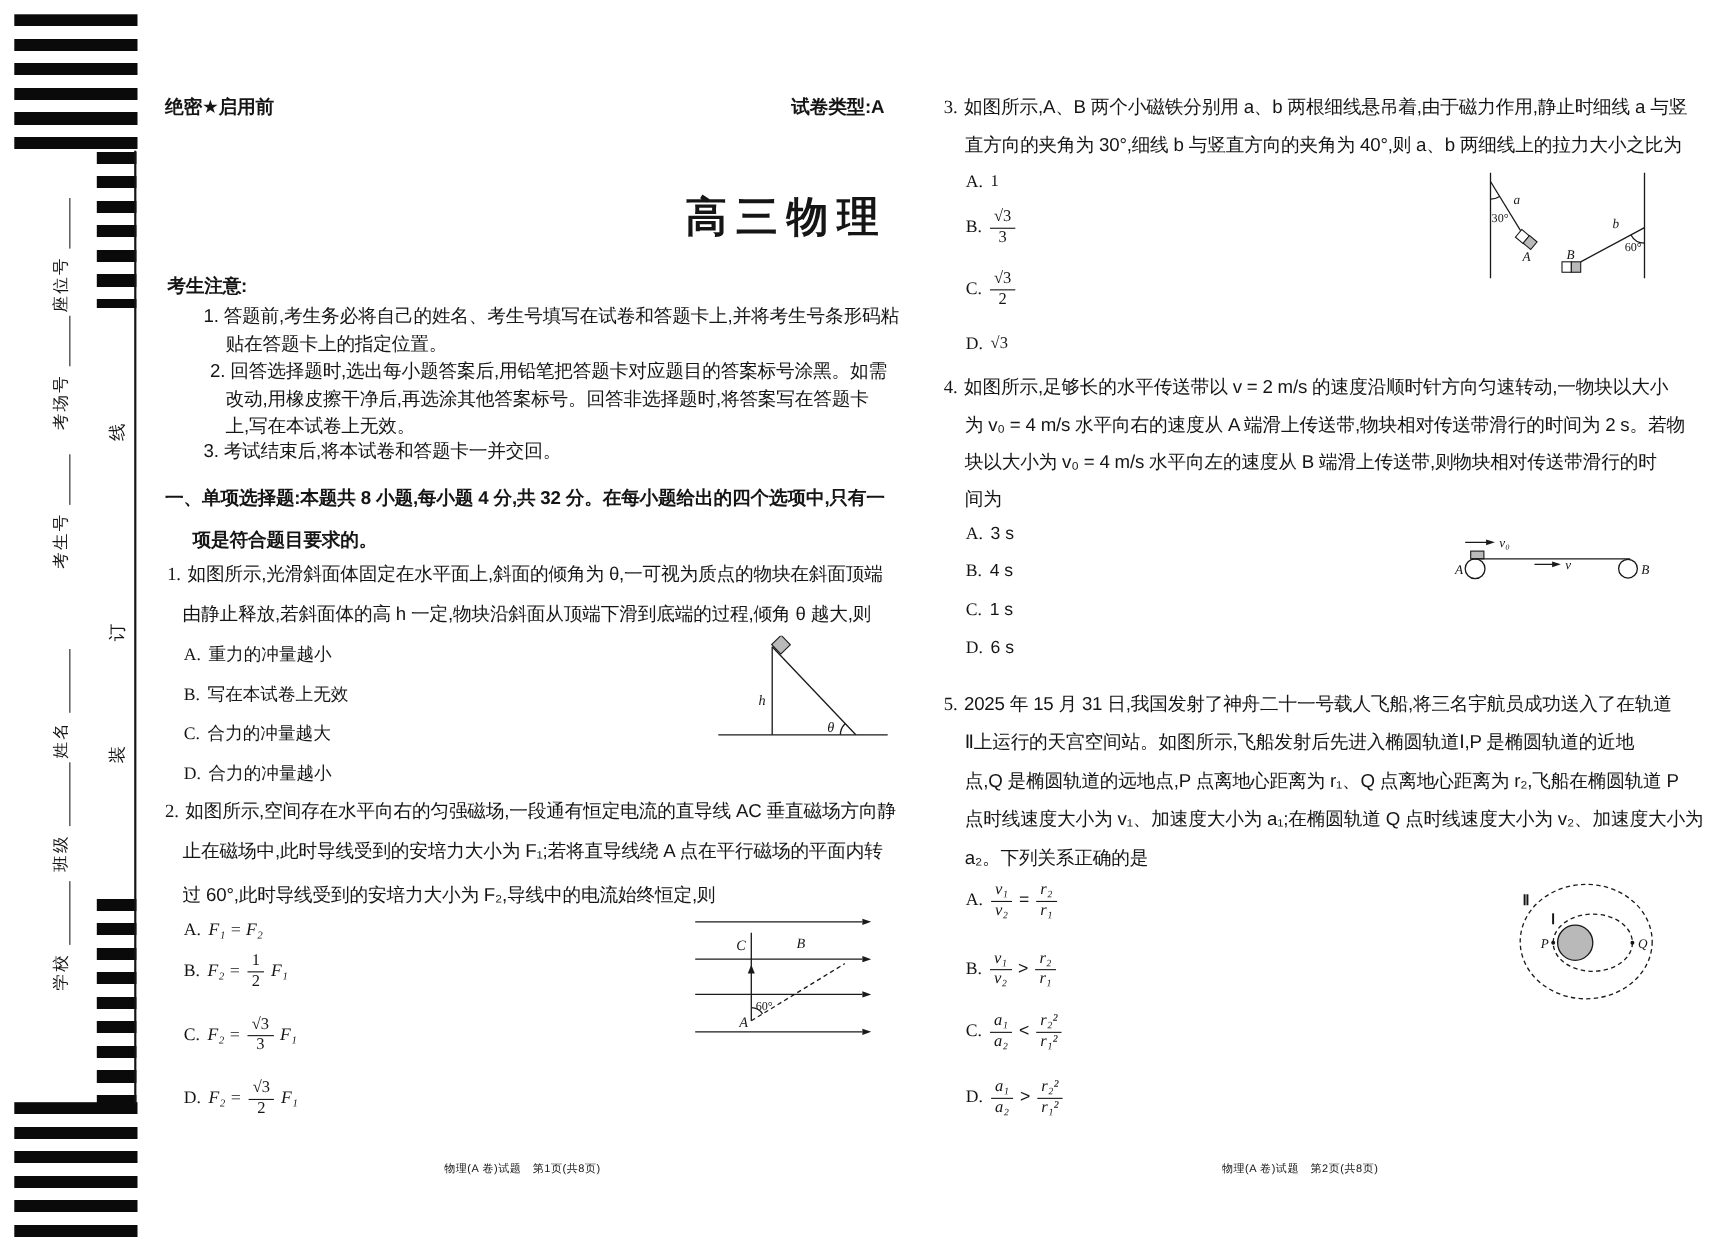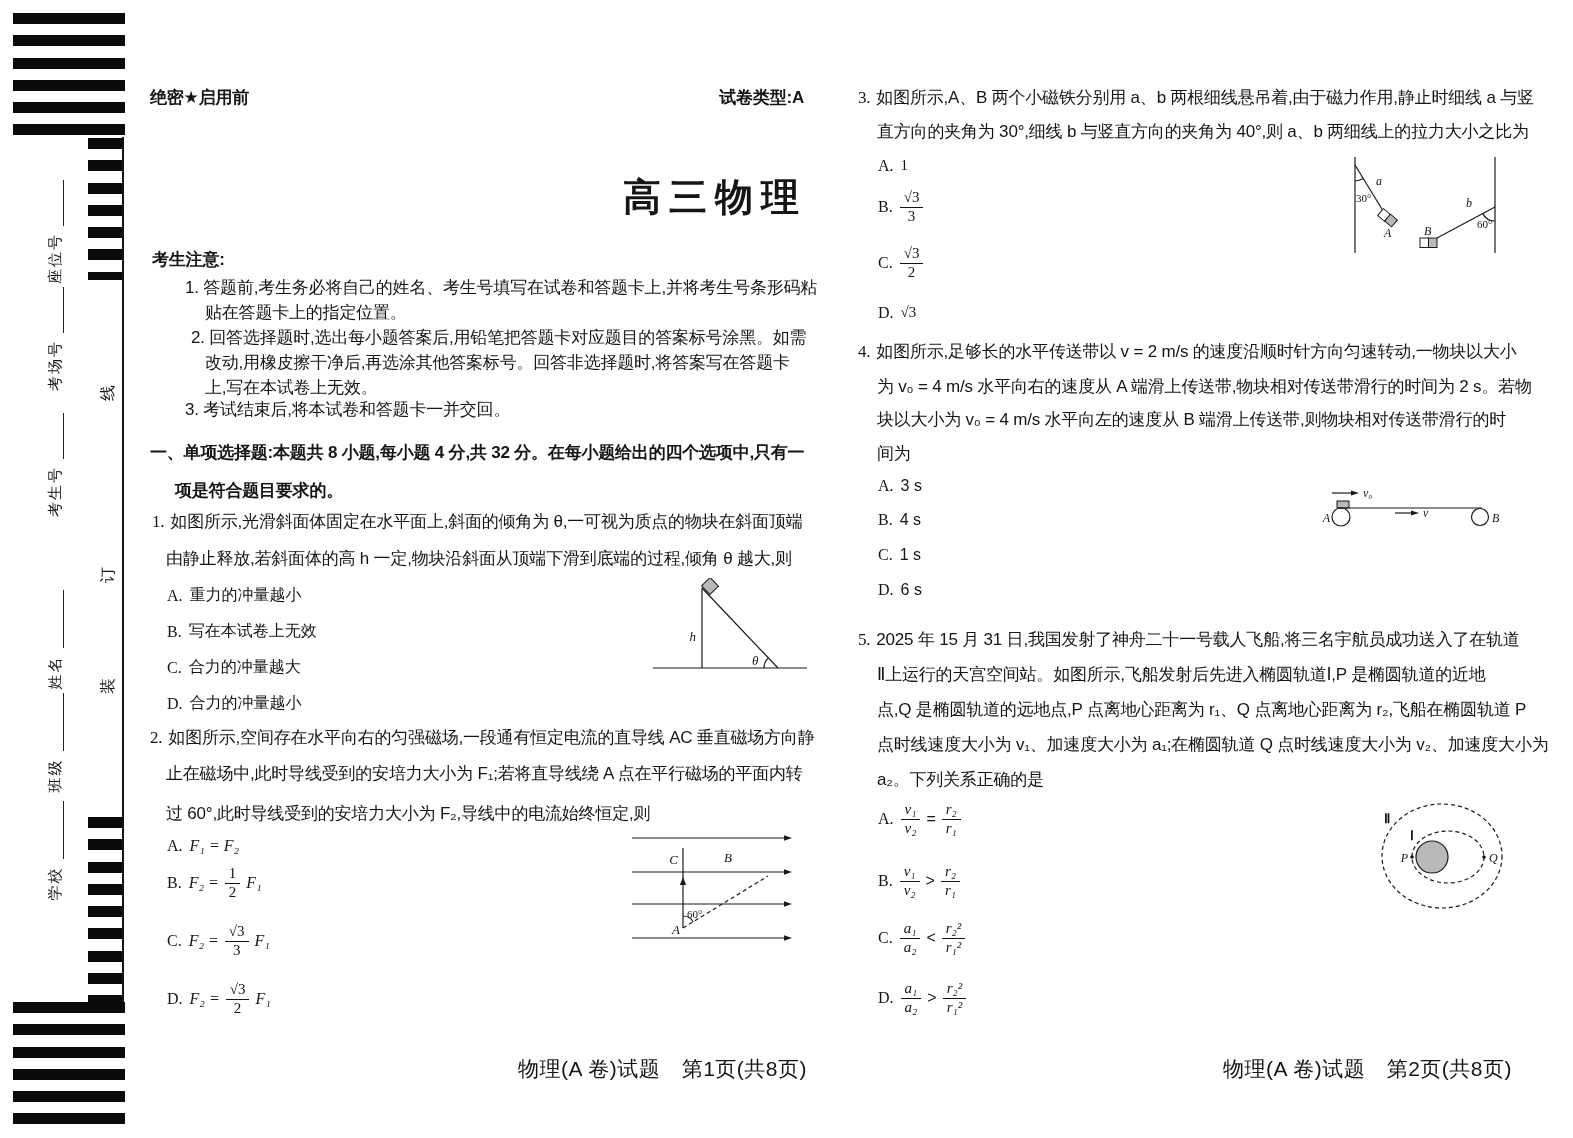--- a/index.html
+++ b/index.html
@@ -13,21 +13,21 @@
   .qno{font-family:"Liberation Serif","DejaVu Serif",serif;}
   .opt{position:absolute;display:flex;align-items:center;gap:6px;white-space:nowrap;font-size:16px;}
   .olabel{font-family:"Liberation Serif","DejaVu Serif",serif;margin-right:1px;}
   .m{font-family:"Liberation Serif","DejaVu Sans",serif;font-style:italic;}
   .frac{display:inline-flex;flex-direction:column;align-items:center;
         font-family:"Liberation Serif","DejaVu Sans",serif;line-height:1.05;font-size:15px;}
   .frac .num{display:block;padding:0 4px 1px;border-bottom:1.3px solid #151515;text-align:center;}
   .frac .den{display:block;padding:1px 4px 0;text-align:center;}
   .title{position:absolute;left:143px;top:172px;width:664px;text-align:right;
          font-size:38px;font-weight:bold;letter-spacing:8px;}
-  .footer{position:absolute;font-size:21px;text-align:right;letter-spacing:0.5px;}
+  .footer{position:absolute;font-size:10px;text-align:center;letter-spacing:0.5px;}
   
   .stripes{position:absolute;background:repeating-linear-gradient(to bottom,#0a0a0a 0 11px,#ffffff 11px 22.3px);}
   .stripes.wide{left:13px;width:112px;height:124px;}
   .stripes.narrow{left:88px;width:36px;}
   .bind-rule{position:absolute;left:122px;top:137px;width:2px;height:866px;background:#141414;}
   .vlabel{position:absolute;left:2px;width:110px;height:22px;display:flex;align-items:flex-start;
           justify-content:center;gap:7px;transform:rotate(-90deg);white-space:nowrap;
           font-size:15px;letter-spacing:2px;}
   .fill-line{display:inline-block;width:46px;height:17px;border-bottom:1.6px solid #222;}
   .fill-line.w2{width:58px;}

